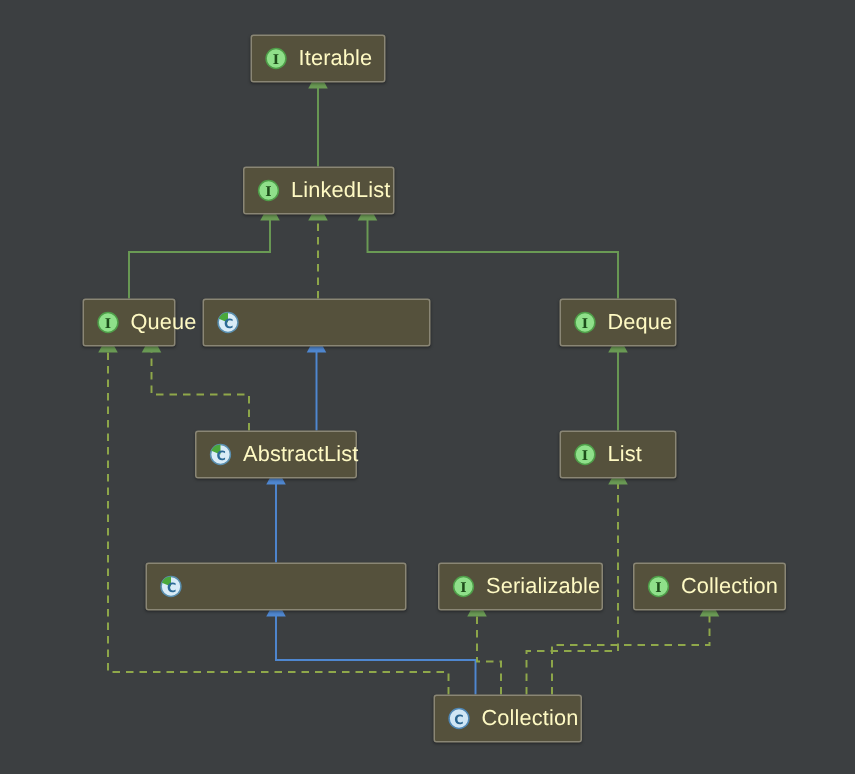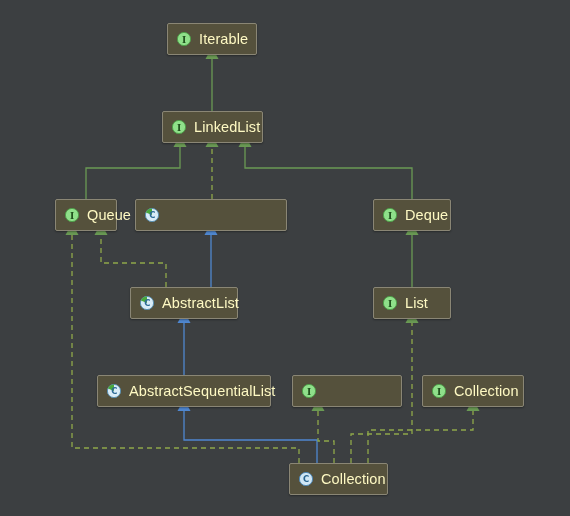--- a/index.html
+++ b/index.html
@@ -137,27 +137,27 @@
           <text x="8" y="11.6" text-anchor="middle" font-family="DejaVu Serif, serif" font-size="9" font-weight="bold" fill="#1d4d1a">I</text>
         </svg>
         <span class="lbl">List</span>
       </div>
       <div class="node" style="left: 97px; top: 375px; width: 174px;">
         <svg viewBox="0 0 16 16" class="ico">
           <circle cx="8" cy="8" r="6.6" fill="#d9ecf7" stroke="#5a8faf" stroke-width="1"></circle>
           <path d="M8 8 L8 1.4 A6.6 6.6 0 0 0 1.9 5.5 Z" fill="#4aa83c"></path>
           <text x="8.4" y="11.4" text-anchor="middle" font-family="DejaVu Sans, sans-serif" font-size="8.5" font-weight="bold" fill="#2c6a96">C</text>
         </svg>
-        <span class="lbl">AbstractSequentialList</span>
       </div>
       <div class="node" style="left: 292px; top: 375px; width: 110px;">
         <svg viewBox="0 0 16 16" class="ico">
           <circle cx="8" cy="8" r="6.6" fill="#8fe08a" stroke="#4f9e49" stroke-width="1"></circle>
           <text x="8" y="11.6" text-anchor="middle" font-family="DejaVu Serif, serif" font-size="9" font-weight="bold" fill="#1d4d1a">I</text>
         </svg>
+        <span class="lbl">Serializable</span>
       </div>
       <div class="node" style="left: 422px; top: 375px; width: 102px;">
         <svg viewBox="0 0 16 16" class="ico">
           <circle cx="8" cy="8" r="6.6" fill="#8fe08a" stroke="#4f9e49" stroke-width="1"></circle>
           <text x="8" y="11.6" text-anchor="middle" font-family="DejaVu Serif, serif" font-size="9" font-weight="bold" fill="#1d4d1a">I</text>
         </svg>
         <span class="lbl">Collection</span>
       </div>
       <div class="node" style="left: 289px; top: 463px; width: 99px;">
         <svg viewBox="0 0 16 16" class="ico">

